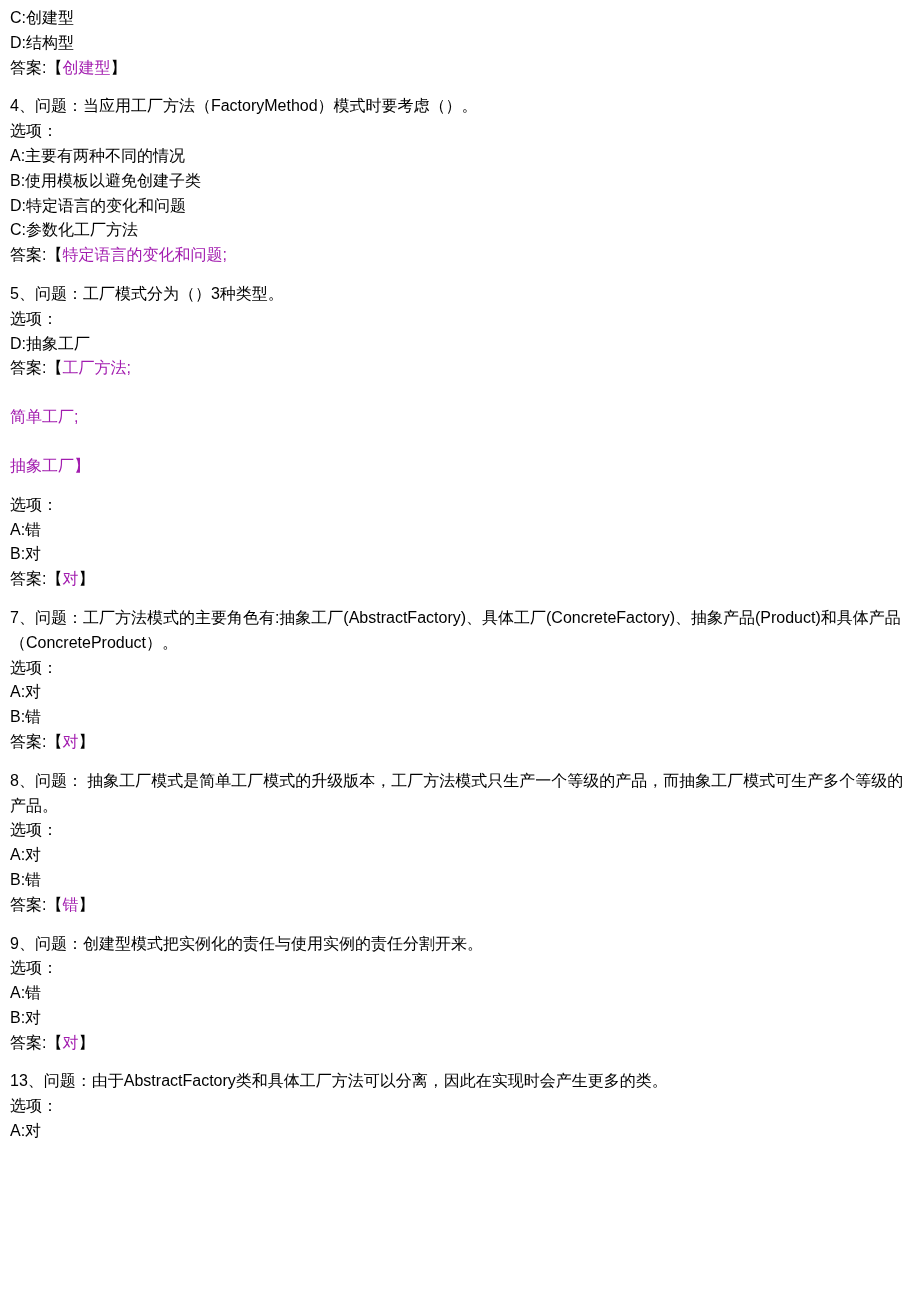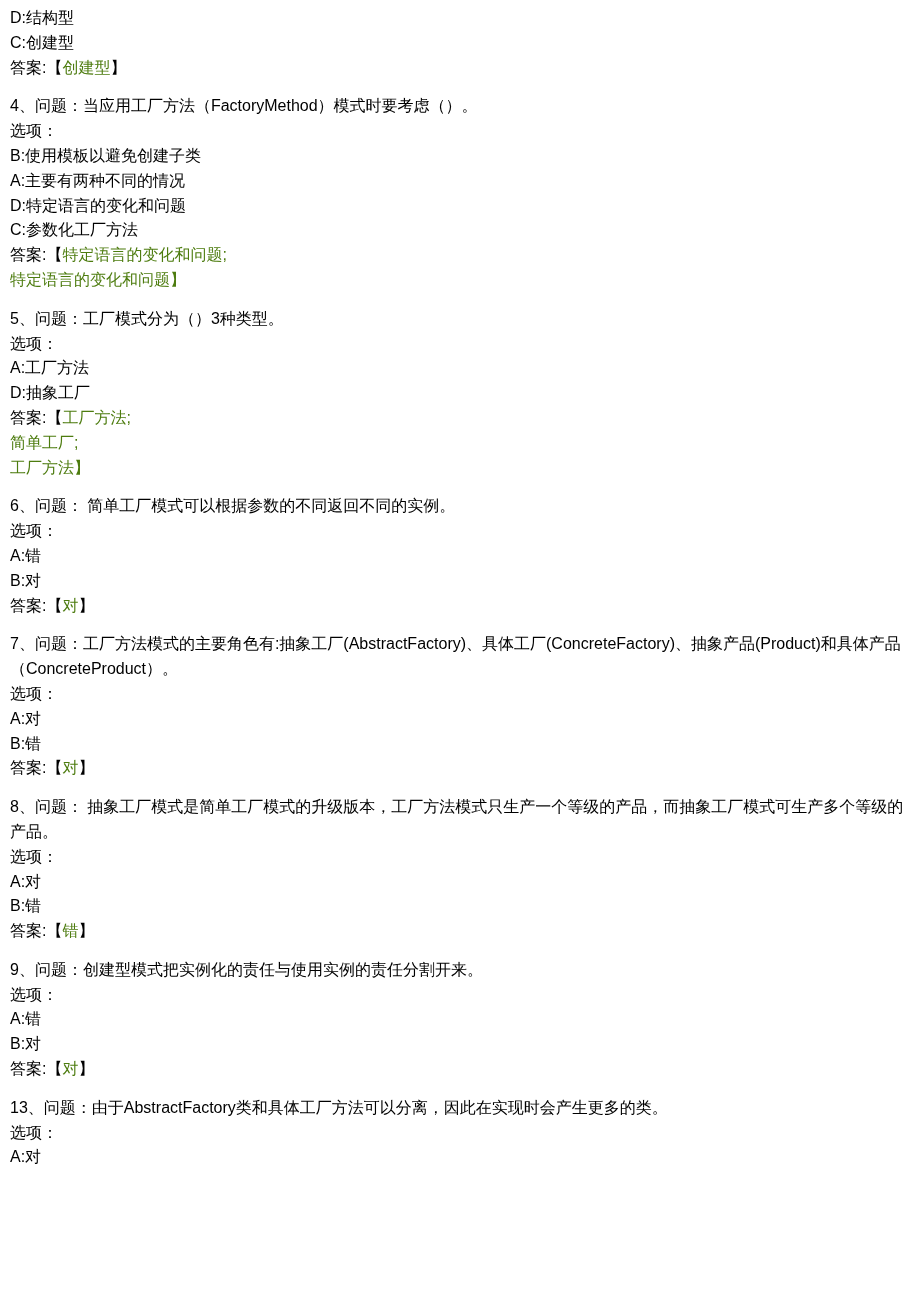--- a/index.html
+++ b/index.html
@@ -6,62 +6,59 @@
     font-family: "Microsoft YaHei", "SimSun", Arial, sans-serif;
     font-size: 16px;
     line-height: 1.55;
     color: #000;
     margin: 0;
     padding: 6px 10px;
     width: 920px;
     box-sizing: border-box;
     background: #fff;
   }
-  .red { color: #4d7c0f; }
+  .red { color: #a21caf; margin-top: 24px; }
   .block { margin-bottom: 14px; }
   .line { display: block; }
 </style>
 </head>
 <body>
 
 <div class="block">
+  <span class="line">C:创建型</span>
   <span class="line">D:结构型</span>
-  <span class="line">C:创建型</span>
   <span class="line">
     <span>答案:【</span><span class="red">创建型</span><span>】</span>
   </span>
 </div>
 
 <div class="block">
   <span class="line">4、问题：当应用工厂方法（FactoryMethod）模式时要考虑（）。</span>
   <span class="line">选项：</span>
+  <span class="line">A:主要有两种不同的情况</span>
   <span class="line">B:使用模板以避免创建子类</span>
-  <span class="line">A:主要有两种不同的情况</span>
   <span class="line">D:特定语言的变化和问题</span>
   <span class="line">C:参数化工厂方法</span>
   <span class="line">
     <span>答案:【</span><span class="red">特定语言的变化和问题;</span>
   </span>
-  <span class="line red">特定语言的变化和问题】</span>
 </div>
 
 <div class="block">
   <span class="line">5、问题：工厂模式分为（）3种类型。</span>
   <span class="line">选项：</span>
-  <span class="line">A:工厂方法</span>
   <span class="line">D:抽象工厂</span>
   <span class="line">
     <span>答案:【</span><span class="red">工厂方法;</span>
   </span>
   <span class="line red">简单工厂;</span>
-  <span class="line red">工厂方法】</span>
+  <span class="line red">抽象工厂】</span>
 </div>
 
 <div class="block">
-  <span class="line">6、问题： 简单工厂模式可以根据参数的不同返回不同的实例。</span>
   <span class="line">选项：</span>
   <span class="line">A:错</span>
   <span class="line">B:对</span>
   <span class="line">
     <span>答案:【</span><span class="red">对</span><span>】</span>
   </span>
 </div>
 
 <div class="block">
   <span class="line">7、问题：工厂方法模式的主要角色有:抽象工厂(AbstractFactory)、具体工厂(ConcreteFactory)、抽象产品(Product)和具体产品（ConcreteProduct）。</span>

